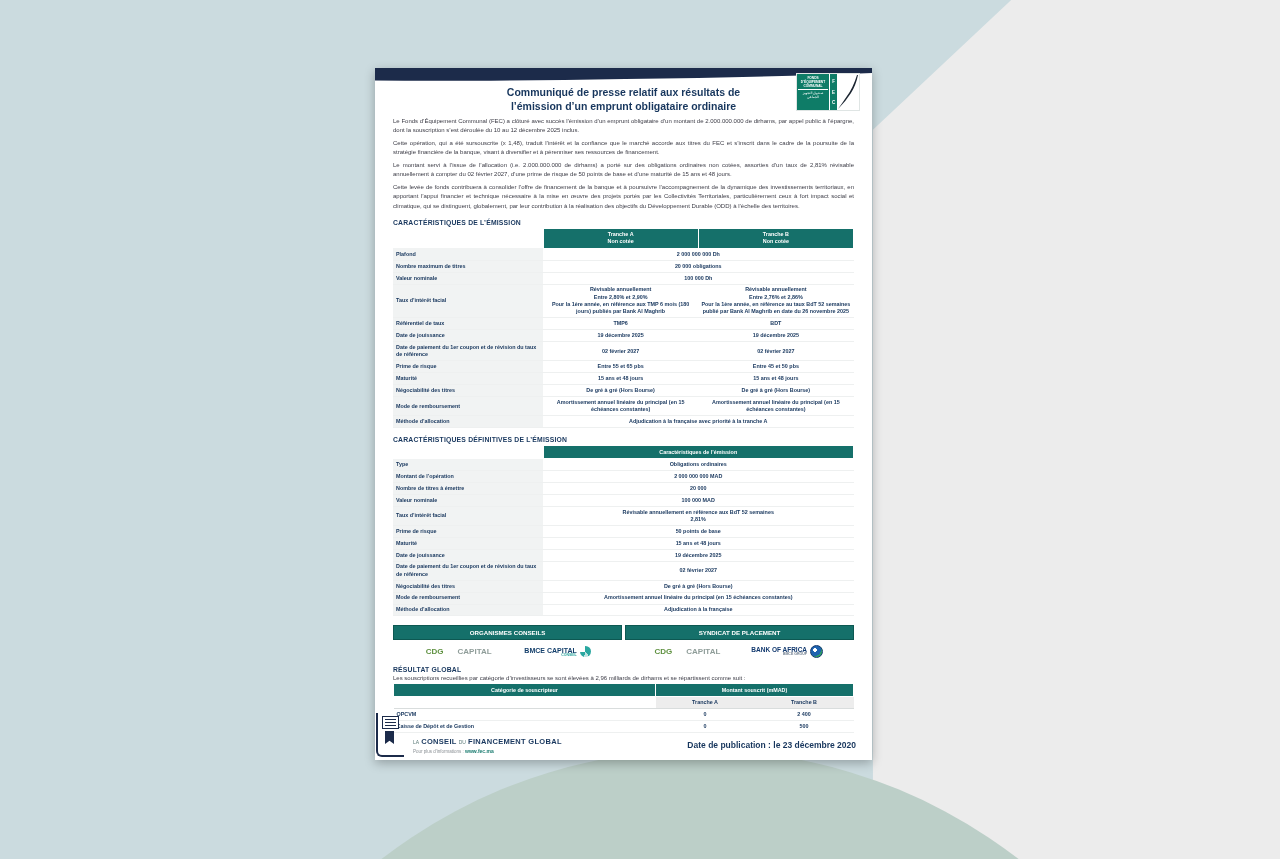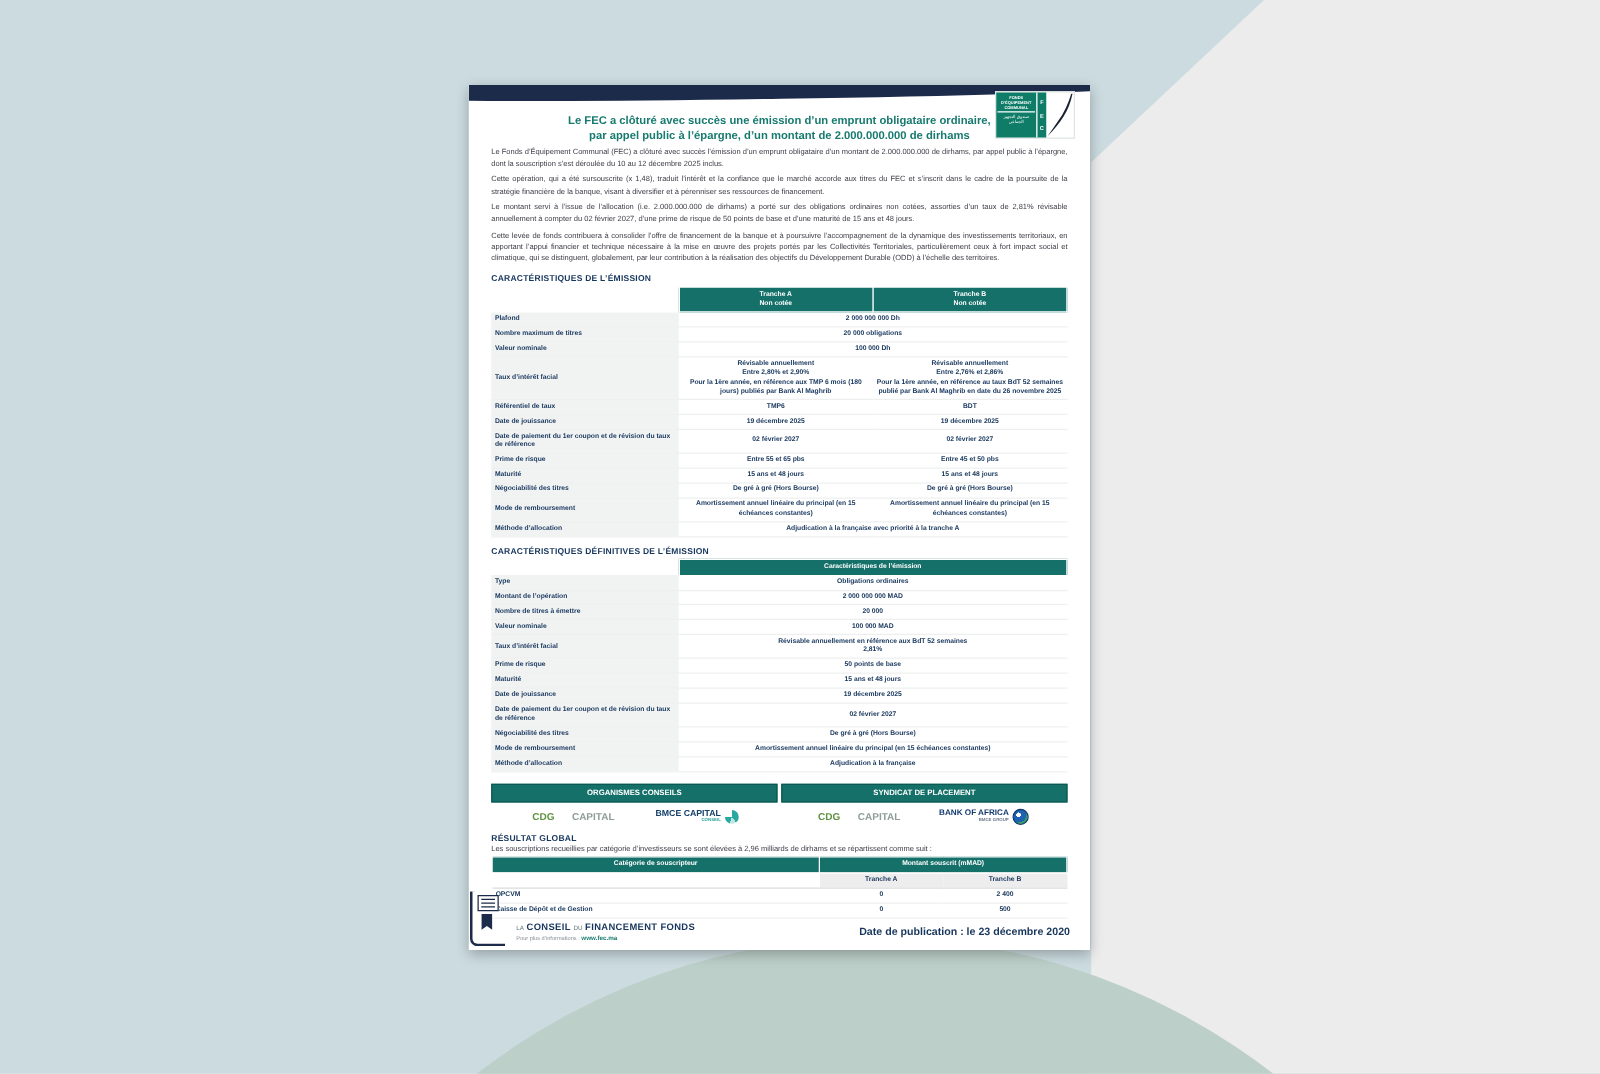--- a/index.html
+++ b/index.html
@@ -92,22 +92,22 @@
       <span>F</span>
       <span>E</span>
       <span>C</span>
     </div>
     <svg width="22" height="36" viewBox="0 0 22 36">
       <path d="M20,1 Q16,14 10,22 Q6,28 1,35 Q9,27 14,19 Q19,11 21,1 Z" fill="#1a2430"></path>
     </svg>
   </div>
 
   <div class="content">
-    <h2 class="doc-subtitle">Le FEC a clôturé avec succès une émission d’un emprunt obligataire ordinaire,
-par appel public à l’épargne, d’un montant de 2.000.000.000 de dirhams</h2>
+    <h1 class="doc-title">Communiqué de presse relatif aux résultats de
+l’émission d’un emprunt obligataire ordinaire</h1>
 
     <div class="paras">
 
         <p>Le Fonds d’Équipement Communal (FEC) a clôturé avec succès l’émission d’un emprunt obligataire d’un montant de 2.000.000.000 de dirhams, par appel public à l’épargne, dont la souscription s’est déroulée du 10 au 12 décembre 2025 inclus.</p>
 
         <p>Cette opération, qui a été sursouscrite (x 1,48), traduit l’intérêt et la confiance que le marché accorde aux titres du FEC et s’inscrit dans le cadre de la poursuite de la stratégie financière de la banque, visant à diversifier et à pérenniser ses ressources de financement.</p>
 
         <p>Le montant servi à l’issue de l’allocation (i.e. 2.000.000.000 de dirhams) a porté sur des obligations ordinaires non cotées, assorties d’un taux de 2,81% révisable annuellement à compter du 02 février 2027, d’une prime de risque de 50 points de base et d’une maturité de 15 ans et 48 jours.</p>
 
         <p>Cette levée de fonds contribuera à consolider l’offre de financement de la banque et à poursuivre l’accompagnement de la dynamique des investissements territoriaux, en apportant l’appui financier et technique nécessaire à la mise en œuvre des projets portés par les Collectivités Territoriales, particulièrement ceux à fort impact social et climatique, qui se distinguent, globalement, par leur contribution à la réalisation des objectifs du Développement Durable (ODD) à l’échelle des territoires.</p>
@@ -378,21 +378,21 @@
           <i></i>
           <i></i>
           <i></i>
         </div>
       <div class="mini-flag"></div>
     </div>
     <div class="brand">
       <span class="lite">LA</span>
       <b>CONSEIL</b>
       <span class="lite">DU</span>
-      <b>FINANCEMENT FONDS</b>
+      <b>FINANCEMENT GLOBAL</b>
     </div>
     <div class="brand-info">
       <span>Pour plus d’informations :</span>
       <span class="url">www.fec.ma</span>
     </div>
     <div class="pubdate">Date de publication : le 23 décembre 2020</div>
   </div>
 
 </div>
 

